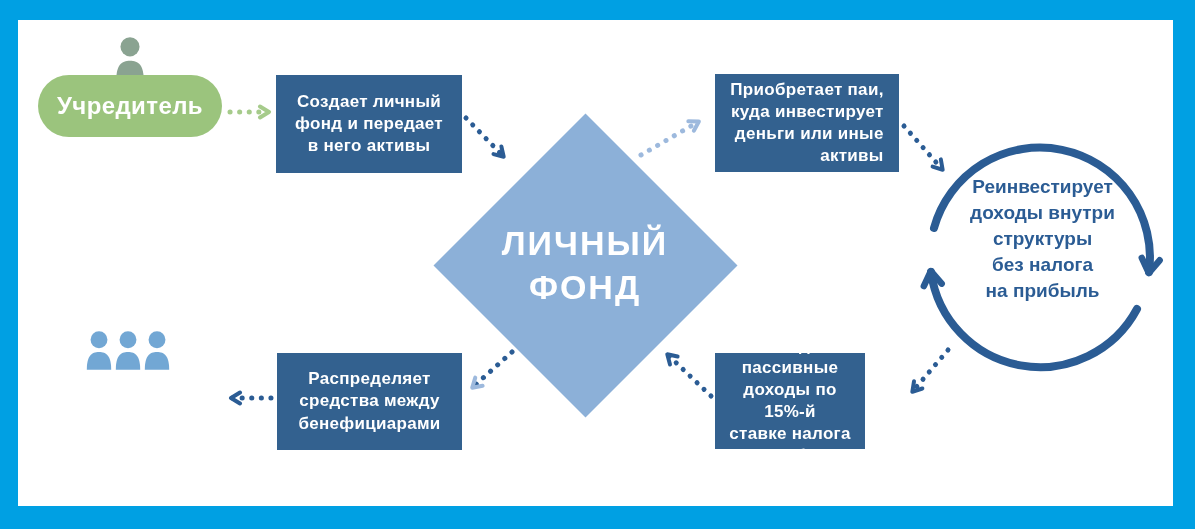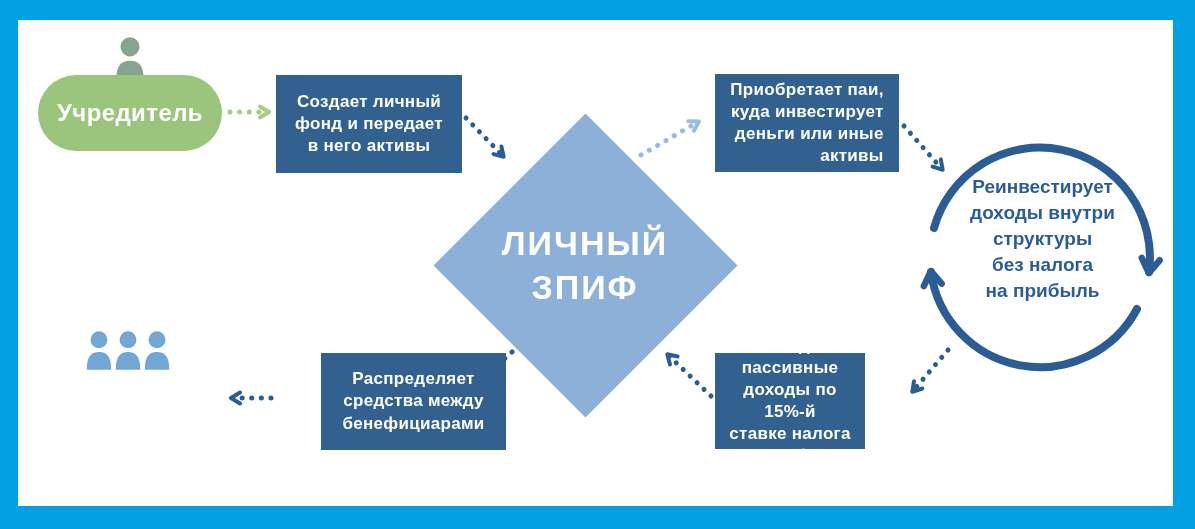--- a/index.html
+++ b/index.html
@@ -16,39 +16,39 @@
     background:var(--canvas,#ffffff);
   }
   .overlay{position:absolute;left:0;top:0;width:1195px;height:529px;}
   svg.overlay{pointer-events:none;}
 
   .node{position:absolute;display:flex;align-items:center;justify-content:center;
     text-align:center;box-sizing:border-box;}
 
   .pill{border-radius:40px;font-weight:700;letter-spacing:.4px;}
   .pill-founder{
-    left:38px;top:75px;width:184px;height:76px;
+    left:38px;top:75px;width:184px;height:62px;
     background:var(--founder-pill,#9bc47d);color:var(--founder-text,#ffffff);
     font-size:24px;
   }
   .pill-beneficiaries{
     left:37px;top:365px;width:183px;height:73px;
     background:var(--beneficiaries-pill,#dbe7f0);color:var(--dark-blue,#2b5c94);
     font-size:23px;
   }
 
   .step-box{
     background:var(--box,#33618f);color:var(--box-text,#ffffff);
     font-size:17px;font-weight:600;line-height:1.3;letter-spacing:.3px;
     white-space:pre-line;padding:6px;
   }
   .box-create{left:276px;top:75px;width:186px;height:98px;}
   .box-acquire{left:715px;top:74px;width:184px;height:98px;text-align:right;}
   .box-withdraw{left:715px;top:353px;width:150px;height:96px;}
-  .box-distribute{left:277px;top:353px;width:185px;height:97px;margin-left:44px;}
+  .box-distribute{left:277px;top:353px;width:185px;height:97px;}
 
   .diamond-shape{
     position:absolute;left:477.5px;top:157.5px;width:215px;height:215px;
     background:var(--diamond,#8cb0d8);transform:rotate(45deg);
   }
   .diamond-label{
     left:477px;top:157px;width:216px;height:216px;
     color:var(--diamond-text,#ffffff);font-size:34px;font-weight:700;
     letter-spacing:2px;line-height:1.3;white-space:pre-line;
   }
@@ -118,21 +118,21 @@
     <path class="dotline dot-dark" marker-end="url(#mDark)" d="M271,398 L232,398"></path>
 
     <g>
       <path class="cycle-arc" marker-end="url(#mCycle)" d="M934,228 A110,110 0 0 1 1149,272"></path>
       <path class="cycle-arc" marker-end="url(#mCycle)" d="M1137,309 A110,110 0 0 1 931,272"></path>
     </g>
   </svg>
 
   <div class="diamond-shape"></div>
   <div class="node diamond-label">ЛИЧНЫЙ
-ЗПИФ</div>
+ФОНД</div>
 
   <div class="node pill pill-founder">Учредитель</div>
 
 
   <div class="node step-box box-create">Создает личный
 фонд и передает
 в него активы</div>
   <div class="node step-box box-acquire">Приобретает паи,
 куда инвестирует
 деньги или иные

